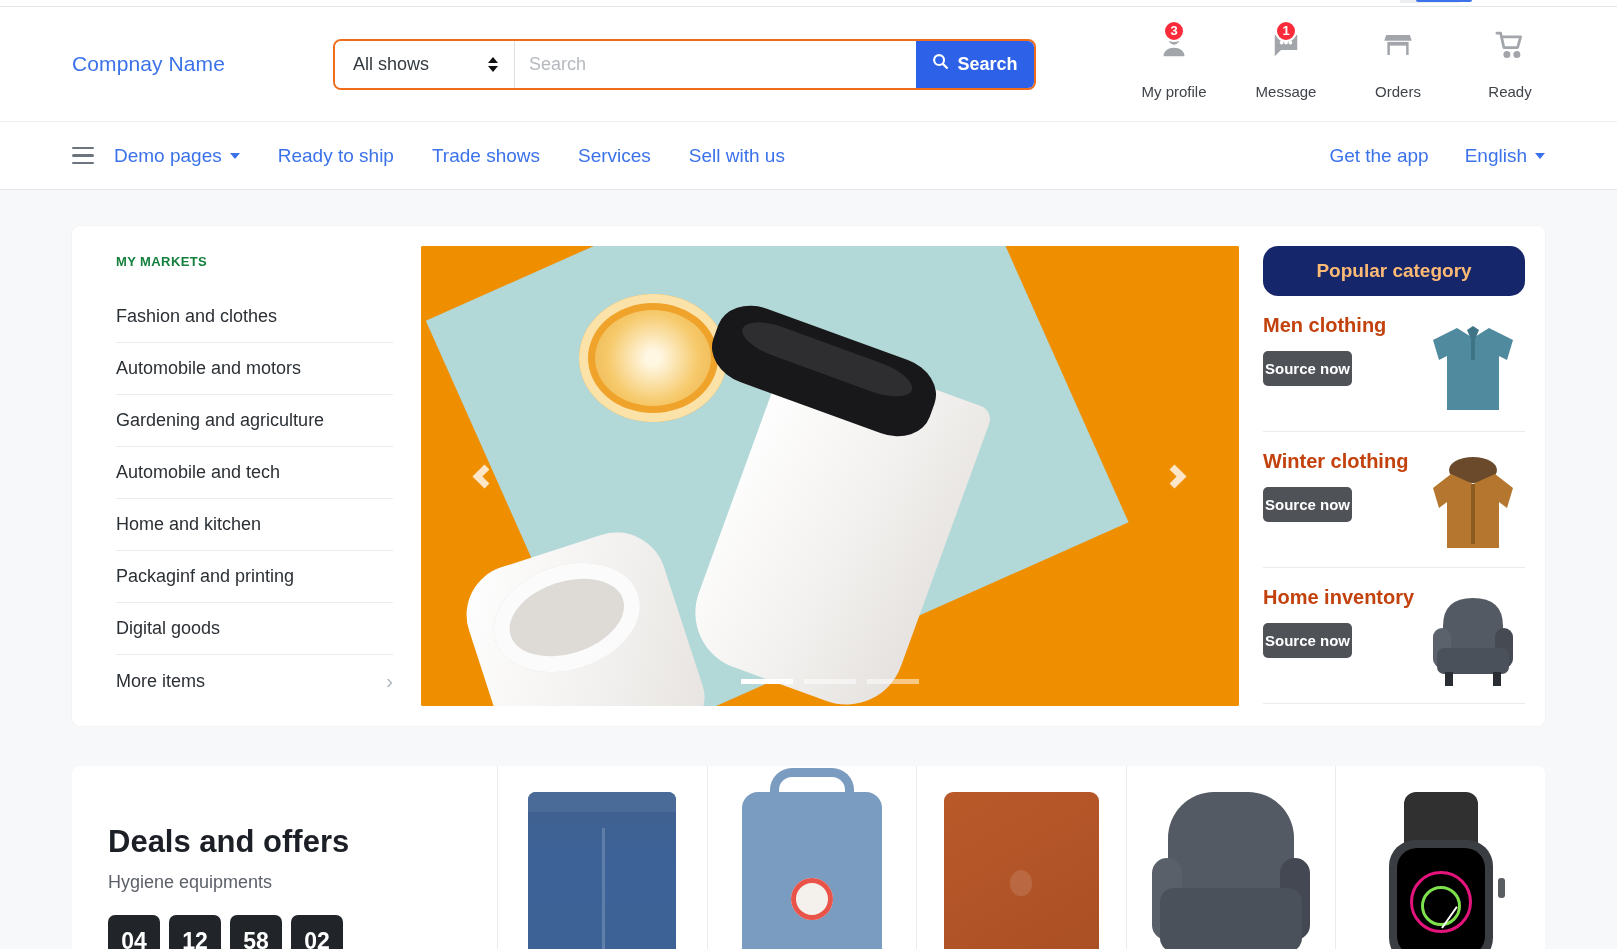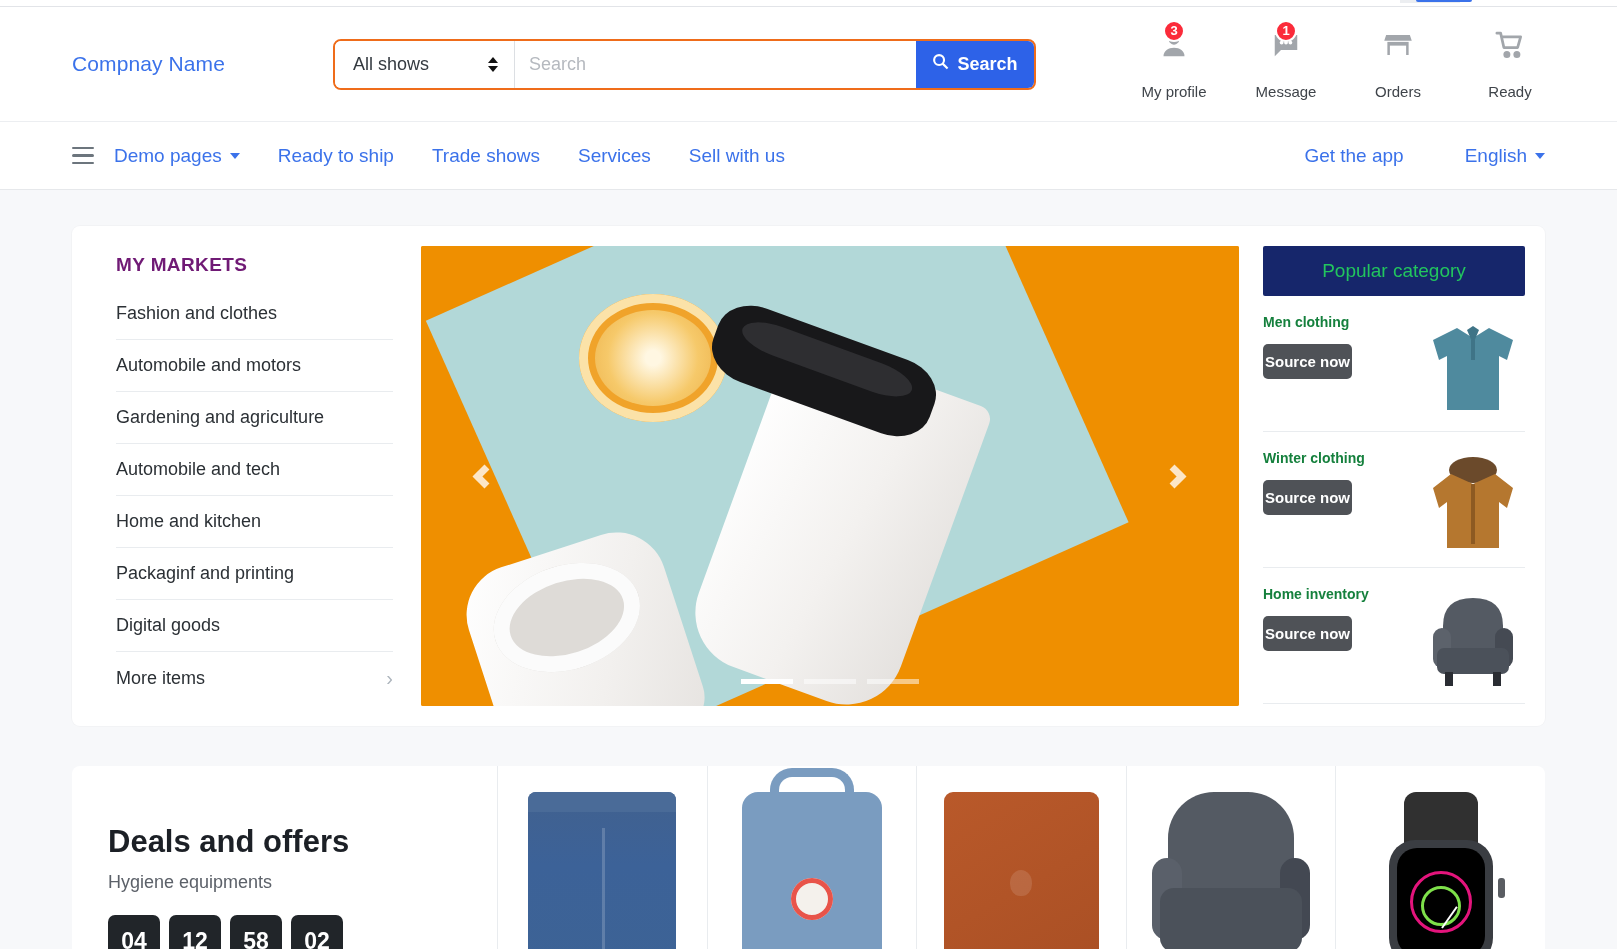--- a/index.html
+++ b/index.html
@@ -81,34 +81,34 @@
   }
   .hamburger { width: 22px; display: flex; flex-direction: column; gap: 5px; margin-right: 20px; cursor: pointer; }
   .hamburger span { display: block; height: 2.5px; background: #6c757d; border-radius: 2px; }
   .nav-link {
     font-size: 19px; color: #3b72ea; margin-right: 38px;
     cursor: pointer; white-space: nowrap;
     display: inline-flex; align-items: center; gap: 8px;
   }
   .nav-link .tri { width:0;height:0;border-left:5px solid transparent;border-right:5px solid transparent;border-top:6px solid #3b72ea; }
   .nav-right { margin-left: auto; display: flex; align-items: center; }
-  .nav-right .nav-link { margin-right: 0; margin-left: 61px; }
+  .nav-right .nav-link { margin-right: 0; margin-left: 36px; }
 
   
   .page { padding: 36px 72px 0 72px; }
   .hero-card {
     background: #fff; border-radius: 8px;
     display: flex; padding: 20px;
     box-shadow: 0 0 0 1px rgba(0,0,0,.02);
     height: 500px;
   }
 
   
   .markets { width: 325px; padding: 8px 24px 0 24px; }
-  .markets-title { font-size: 19px; font-weight: bold; color: #701a75; letter-spacing: .4px; margin-bottom: 12px; }
+  .markets-title { font-size: 13px; font-weight: bold; color: #15803d; letter-spacing: .4px; margin-bottom: 22px; }
   .market-row {
     height: 52px; display: flex; align-items: center; justify-content: space-between;
     border-bottom: 1px solid #e9ecef; font-size: 18px; color: #2b3035; cursor: pointer;
   }
   .market-row:last-child { border-bottom: none; }
   .chev-r { color: #adb5bd; font-size: 20px; }
 
   
   .carousel {
     position: relative; flex: 1; margin: 0 4px;
@@ -157,26 +157,26 @@
   .car-arrow.left .chevglyph { transform: rotate(135deg); }
   .car-arrow.right .chevglyph { transform: rotate(-45deg); }
 
   .car-dots { position: absolute; left: 50%; bottom: 22px; transform: translateX(-50%); display: flex; gap: 11px; z-index: 5; }
   .car-dots i { display: block; width: 52px; height: 5px; background: rgba(255,255,255,.52); cursor: pointer; }
   .car-dots i.active { background: #ffffff; }
 
   
   .popular { width: 262px; margin-left: 20px; }
   .pop-head {
-    background: #16266b; color: #22c55e; text-align: center;
-    font-size: 19px; font-weight: normal; padding: 14px 0; border-radius: 2px;
+    background: #16266b; color: #fdba74; text-align: center;
+    font-size: 19px; font-weight: bold; padding: 14px 0; border-radius: 15px;
   }
   .pop-item { position: relative; padding: 18px 0 16px 0; border-bottom: 1px solid #e9ecef; height: 136px; }
   .pop-item:last-child { border-bottom: 1px solid #e9ecef; }
-  .pop-title { font-size: 14px; font-weight: bold; color: #15803d; margin-bottom: 14px; }
+  .pop-title { font-size: 20px; font-weight: bold; color: #c2410c; margin-bottom: 14px; }
   .source-btn {
     display: inline-block; background: #4f5257; color: #fff;
     font-size: 15px; font-weight: bold; padding: 9px 2px; border-radius: 5px;
     border: 0; cursor: pointer; font-family: "Liberation Sans", sans-serif;
   }
   .pop-thumb { position: absolute; right: 6px; top: 22px; width: 92px; height: 100px; }
 
   
   .deals-card {
     margin-top: 40px; background: #fff; border-radius: 8px;

